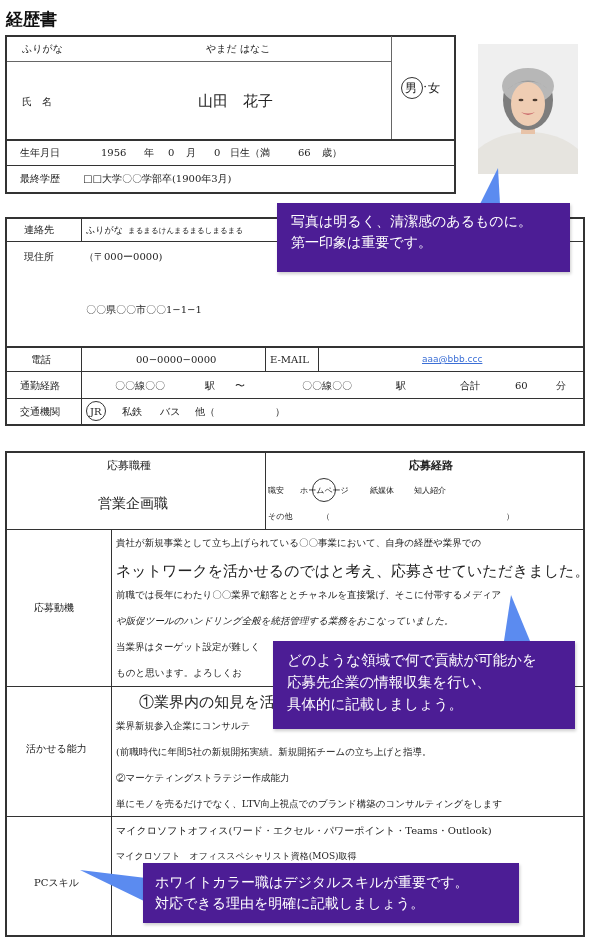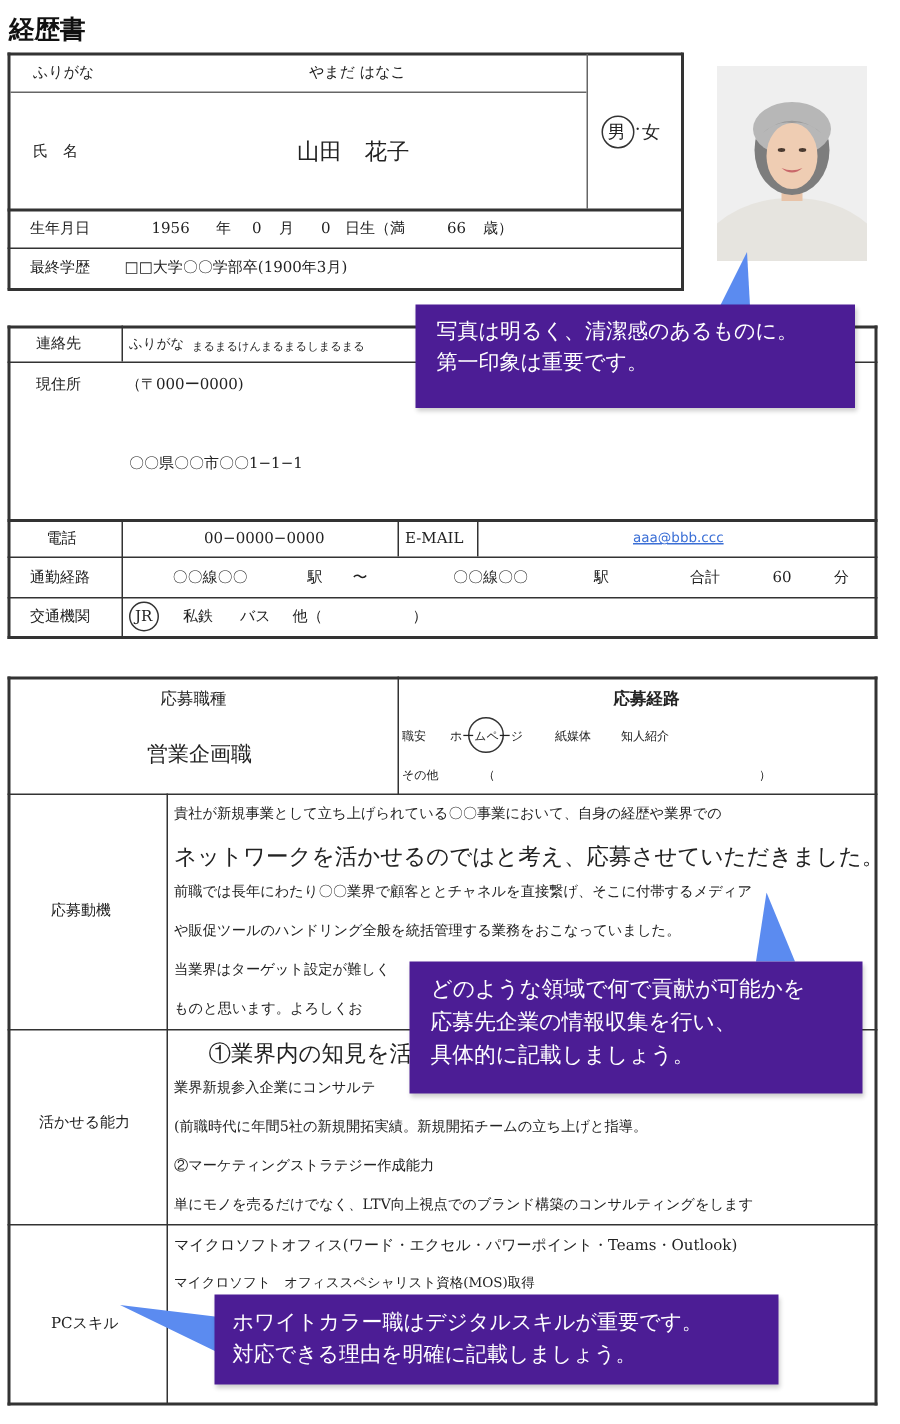--- a/index.html
+++ b/index.html
@@ -138,21 +138,21 @@
   <span class="t" style="left:414px;top:487px;font-size:8px;">知人紹介</span>
   <span class="t" style="left:268px;top:513px;font-size:8px;">その他</span>
   <span class="t" style="left:322px;top:513px;font-size:8px;">（</span>
   <span class="t" style="left:506px;top:513px;font-size:8px;">）</span>
 
   <span class="t lbl" style="left:34px;top:603px;">応募動機</span>
   <div>
     <span class="t" style="left:116px;top:538px;font-size:9.5px;">貴社が新規事業として立ち上げられている〇〇事業において、自身の経歴や業界での</span>
     <span class="t" style="left:116px;top:564px;font-size:15px;">ネットワークを活かせるのではと考え、応募させていただきました。</span>
     <span class="t" style="left:116px;top:590px;font-size:9.5px;">前職では長年にわたり〇〇業界で顧客ととチャネルを直接繋げ、そこに付帯するメディア</span>
-    <span class="t" style="left:116px;top:616px;font-size:9.5px;">や販促ツールのハンドリング全般を統括管理する業務をおこなっていました。</span>
+    <span class="t" style="left:116px;top:616px;font-size:9.5px;font-style:italic;">や販促ツールのハンドリング全般を統括管理する業務をおこなっていました。</span>
     <span class="t" style="left:116px;top:642px;font-size:9.5px;">当業界はターゲット設定が難しく</span>
     <span class="t" style="left:116px;top:668px;font-size:9.5px;">ものと思います。よろしくお</span>
   </div>
 
   <span class="t lbl" style="left:26px;top:744px;">活かせる能力</span>
   <div>
     <span class="t" style="left:116px;top:695px;font-size:15px;padding-left:23px;">①業界内の知見を活かした「新</span>
     <span class="t" style="left:116px;top:721px;font-size:9.5px;">業界新規参入企業にコンサルテ</span>
     <span class="t" style="left:116px;top:747px;font-size:9.5px;">(前職時代に年間5社の新規開拓実績。新規開拓チームの立ち上げと指導。</span>
     <span class="t" style="left:116px;top:773px;font-size:9.5px;">②マーケティングストラテジー作成能力</span>

